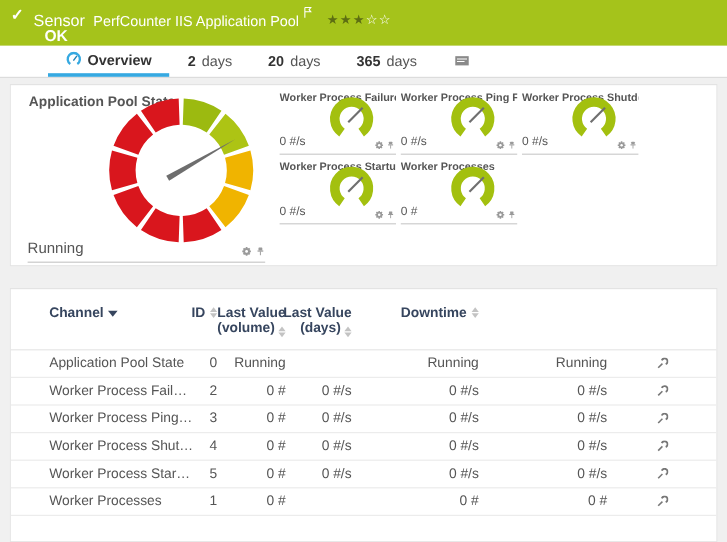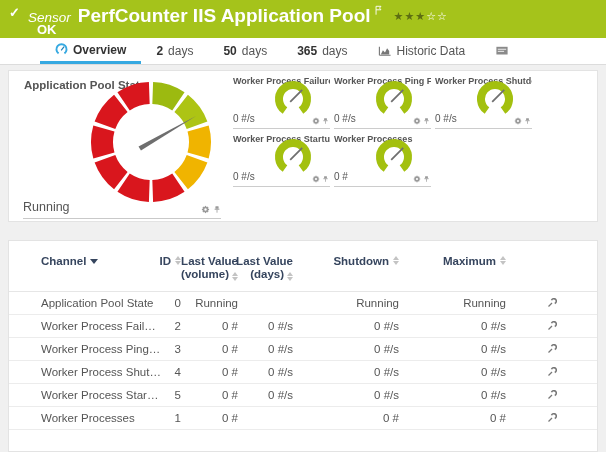--- a/index.html
+++ b/index.html
@@ -5,22 +5,22 @@
   * { box-sizing: border-box; }
   body {
     width: 606px; height: 452px; margin: 0; overflow: hidden;
     background: #f0f0f0;
     font-family: "Liberation Sans", sans-serif;
   }
   
   .sensor-header { height: 38px; position: relative; color: #fff; }
   .sh-check { position: absolute; left: 9px; top: 5px; font-size: 13px; font-weight: bold; }
   .sh-line1 { position: absolute; left: 28px; top: 4px; font-size: 13.5px; white-space: nowrap; }
-  .sh-kind  { font-style: italic; margin-right: 7px; }
-  .sh-title { font-weight: bold; font-size: 19px; }
+  .sh-kind  { margin-right: 7px; }
+  .sh-title { font-weight: normal; font-size: 12px; }
   .sh-flag  { margin-left: 4px; vertical-align: 6px; }
   .sh-stars { margin-left: 12px; font-size: 11px; letter-spacing: 1px; vertical-align: 2px; cursor: pointer; }
   .stars-filled { color: #5d6e12; }
   .stars-empty  { color: #ffffff; }
   .sh-status { position: absolute; left: 37px; top: 22px; font-size: 13px; font-weight: bold; }
   
   .tabbar { height: 27px; background: #fff; border-bottom: 1px solid #dcdcdc;
             display: flex; align-items: stretch; padding-left: 40px; }
   .tab { display: flex; align-items: center; gap: 5px; padding: 0 15px;
          font-size: 12px; color: #555; cursor: pointer; white-space: nowrap; }
@@ -112,33 +112,26 @@
         <path d="M5.5 16 A 7.8 7.8 0 1 1 14.5 16" fill="none" stroke="#36a9e1" stroke-width="3"></path>
         <line x1="9.5" y1="11.5" x2="14" y2="5.5" stroke="#1b7fb5" stroke-width="1.8"></line>
       </svg>
     <span>Overview</span>
   </div>
   <div class="tab">
     <span class="num">2</span>
     <span>days</span>
   </div>
   <div class="tab">
-    <span class="num">50</span>
+    <span class="num">20</span>
     <span>days</span>
   </div>
   <div class="tab">
     <span class="num">365</span>
     <span>days</span>
-  </div>
-  <div class="tab">
-    <svg width="14" height="12" viewBox="0 0 20 16">
-        <path d="M2 14 V2 M2 14 H18" stroke="#777" stroke-width="1.6" fill="none"></path>
-        <path d="M4 13 L7 7 L10 10 L13 4 L16 8 V13 Z" fill="#777"></path>
-      </svg>
-    <span>Historic Data</span>
   </div>
   <div class="tab">
     <svg width="14" height="12" viewBox="0 0 20 16">
         <rect x="2" y="2" width="16" height="11" fill="#8a8a8a"></rect>
         <line x1="4" y1="5.5" x2="16" y2="5.5" stroke="#fff" stroke-width="1.2"></line>
         <line x1="4" y1="8.5" x2="13" y2="8.5" stroke="#fff" stroke-width="1.2"></line>
       </svg>
 
   </div>
 
@@ -317,28 +310,21 @@
         <span class="l2">
             <span>(days)</span>
             <span class="sort">
               <b class="u"></b>
               <b class="d"></b>
             </span>
           </span>
       </div>
     </div>
     <div class="th">
-      <span>Shutdown</span>
-      <span class="sort">
-          <b class="u"></b>
-          <b class="d"></b>
-        </span>
-    </div>
-    <div class="th">
-      <span>Maximum</span>
+      <span>Downtime</span>
       <span class="sort">
           <b class="u"></b>
           <b class="d"></b>
         </span>
     </div>
     <div class="th"></div>
   </div>
 
   <div class="tgrid trow">
     <div class="td left">Application Pool State</div>

